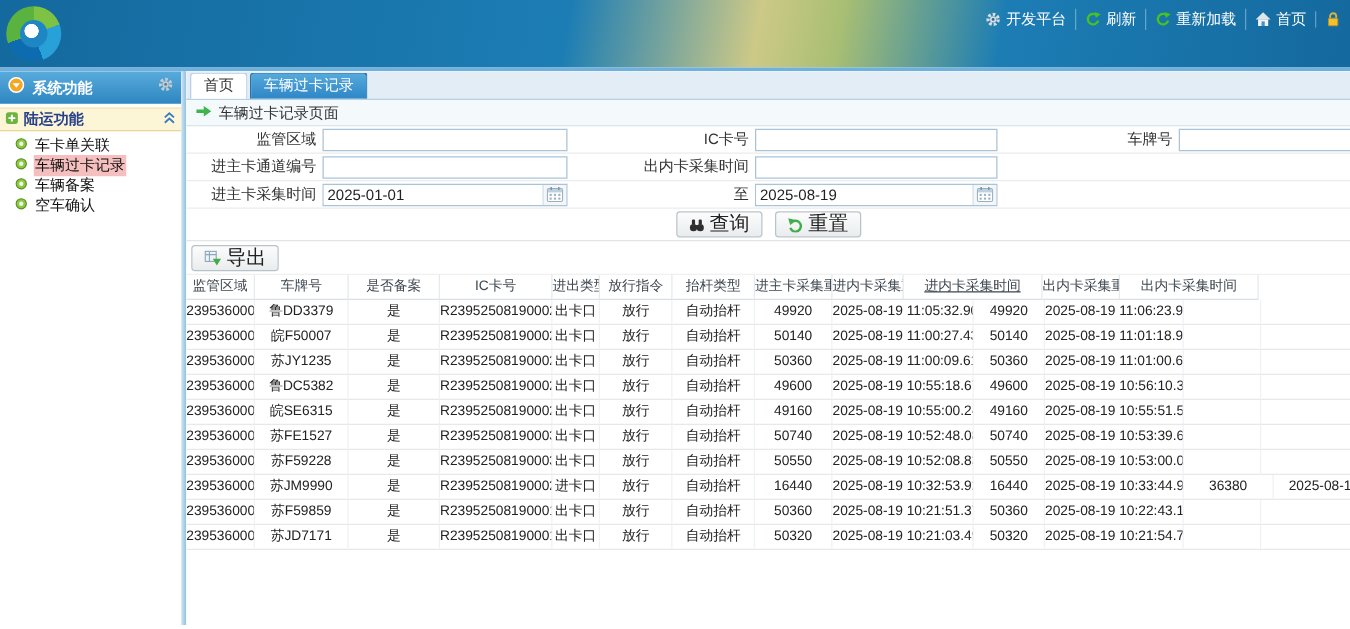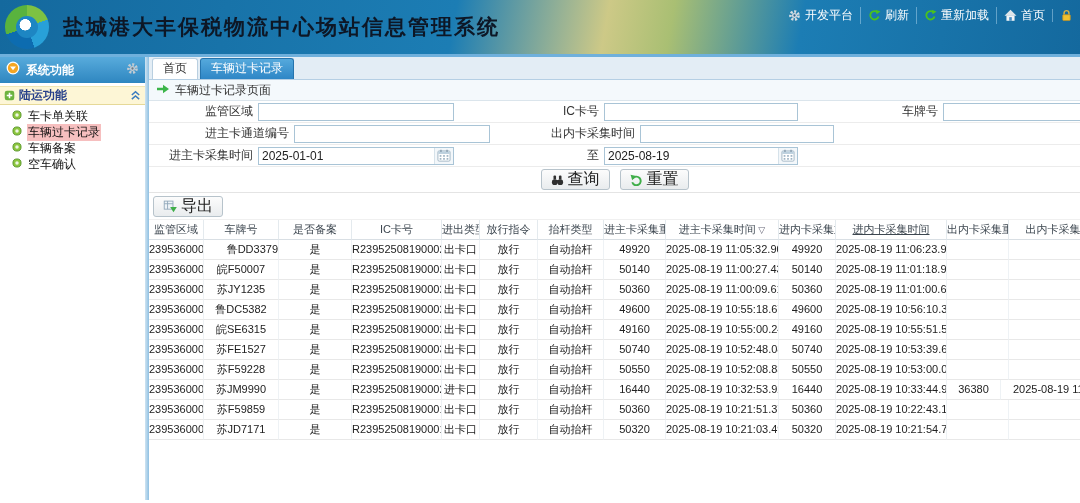--- a/index.html
+++ b/index.html
@@ -68,21 +68,20 @@
   .g-head .g-cell{color:#3d4750;border-bottom:1px solid #d9dfe4;border-right:1px solid #e4eaee;cursor:pointer}
   .sort-mark{font-size:9px;color:#667}
 </style>
 </head>
 <body>
 
 <div class="page">
 
   <header class="app-header">
     <div class="logo"></div>
-    <h1 class="app-title">盐城港大丰保税物流中心场站信息管理系统</h1>
     <nav class="top-links" id="top-links">
         <div class="top-link">
           <span>
             <svg width="13" height="13" viewBox="0 0 16 16">
               <circle cx="8" cy="8" r="5" fill="none" stroke="#d6dde3" stroke-width="3.2" stroke-dasharray="2.6 1.9"></circle>
               <circle cx="8" cy="8" r="3.1" fill="#d6dde3"></circle>
               <circle cx="8" cy="8" r="1.4" fill="#33648f"></circle>
             </svg>
           </span>
           <span>开发平台</span>
@@ -203,21 +202,21 @@
       <div id="filter-form">
           <div class="form-row">
             <span class="f-label" style="width: 109px;">监管区域</span>
             <input class="f-input" style="width: 196px;">
             <span class="f-label" style="width: 150px;">IC卡号</span>
             <input class="f-input" style="width: 194px;">
             <span class="f-label" style="width: 145px;">车牌号</span>
             <input class="f-input" style="width: 220px;">
           </div>
           <div class="form-row">
-            <span class="f-label" style="width: 109px; margin-left: 36px;">进主卡通道编号</span>
+            <span class="f-label" style="width: 109px;">进主卡通道编号</span>
             <input class="f-input" style="width: 196px;">
             <span class="f-label" style="width: 150px;">出内卡采集时间</span>
             <input class="f-input" style="width: 194px;">
             <span class="f-spacer" style="width: 369px;"></span>
           </div>
           <div class="form-row">
             <span class="f-label" style="width: 109px;">进主卡采集时间</span>
             <div class="date-box" style="width: 196px;">
               <input value="2025-01-01" style="">
               <span class="date-btn">
@@ -302,30 +301,29 @@
       <div class="grid">
         <div class="g-row g-head" id="grid-head">
             <div class="g-cell" style="width: 55px;">监管区域</div>
             <div class="g-cell" style="width: 75px;">车牌号</div>
             <div class="g-cell" style="width: 73px;">是否备案</div>
             <div class="g-cell" style="width: 90px;">IC卡号</div>
             <div class="g-cell" style="width: 38px;">进出类型</div>
             <div class="g-cell" style="width: 58px;">放行指令</div>
             <div class="g-cell" style="width: 66px;">抬杆类型</div>
             <div class="g-cell" style="width: 62px;">进主卡采集重量</div>
-            <div class="g-cell" style="width: 113px;">进主卡采集时间<span class="sort-mark"> ▽</span></div>
             <div class="g-cell" style="width: 57px;">进内卡采集重量</div>
             <div class="g-cell" style="width: 111px; text-decoration: underline;">进内卡采集时间</div>
             <div class="g-cell" style="width: 62px;">出内卡采集重量</div>
             <div class="g-cell" style="width: 111px;">出内卡采集时间</div>
           </div>
         <div id="grid-body">
             <div class="g-row">
               <div class="g-cell" style="width: 55px;">2395360001</div>
-              <div class="g-cell" style="width: 75px; text-align: right;">鲁DD3379</div>
+              <div class="g-cell" style="width: 75px;">鲁DD3379</div>
               <div class="g-cell" style="width: 73px;">是</div>
               <div class="g-cell" style="width: 90px;">R239525081900024</div>
               <div class="g-cell" style="width: 38px;">出卡口</div>
               <div class="g-cell" style="width: 58px;">放行</div>
               <div class="g-cell" style="width: 66px;">自动抬杆</div>
               <div class="g-cell" style="width: 62px;">49920</div>
               <div class="g-cell" style="width: 113px;">2025-08-19 11:05:32.900</div>
               <div class="g-cell" style="width: 57px;">49920</div>
               <div class="g-cell" style="width: 111px;">2025-08-19 11:06:23.973</div>
               <div class="g-cell" style="width: 62px;"></div>
@@ -426,21 +424,21 @@
               <div class="g-cell" style="width: 75px;">苏JM9990</div>
               <div class="g-cell" style="width: 73px;">是</div>
               <div class="g-cell" style="width: 90px;">R239525081900029</div>
               <div class="g-cell" style="width: 38px;">进卡口</div>
               <div class="g-cell" style="width: 58px;">放行</div>
               <div class="g-cell" style="width: 66px;">自动抬杆</div>
               <div class="g-cell" style="width: 62px;">16440</div>
               <div class="g-cell" style="width: 113px;">2025-08-19 10:32:53.927</div>
               <div class="g-cell" style="width: 57px;">16440</div>
               <div class="g-cell" style="width: 111px;">2025-08-19 10:33:44.953</div>
-              <div class="g-cell" style="width: 54px;">36380</div>
+              <div class="g-cell" style="width: 72px;">36380</div>
               <div class="g-cell" style="width: 111px;">2025-08-19 11:02</div>
             </div>
             <div class="g-row">
               <div class="g-cell" style="width: 55px;">2395360001</div>
               <div class="g-cell" style="width: 75px;">苏F59859</div>
               <div class="g-cell" style="width: 73px;">是</div>
               <div class="g-cell" style="width: 90px;">R239525081900019</div>
               <div class="g-cell" style="width: 38px;">出卡口</div>
               <div class="g-cell" style="width: 58px;">放行</div>
               <div class="g-cell" style="width: 66px;">自动抬杆</div>

